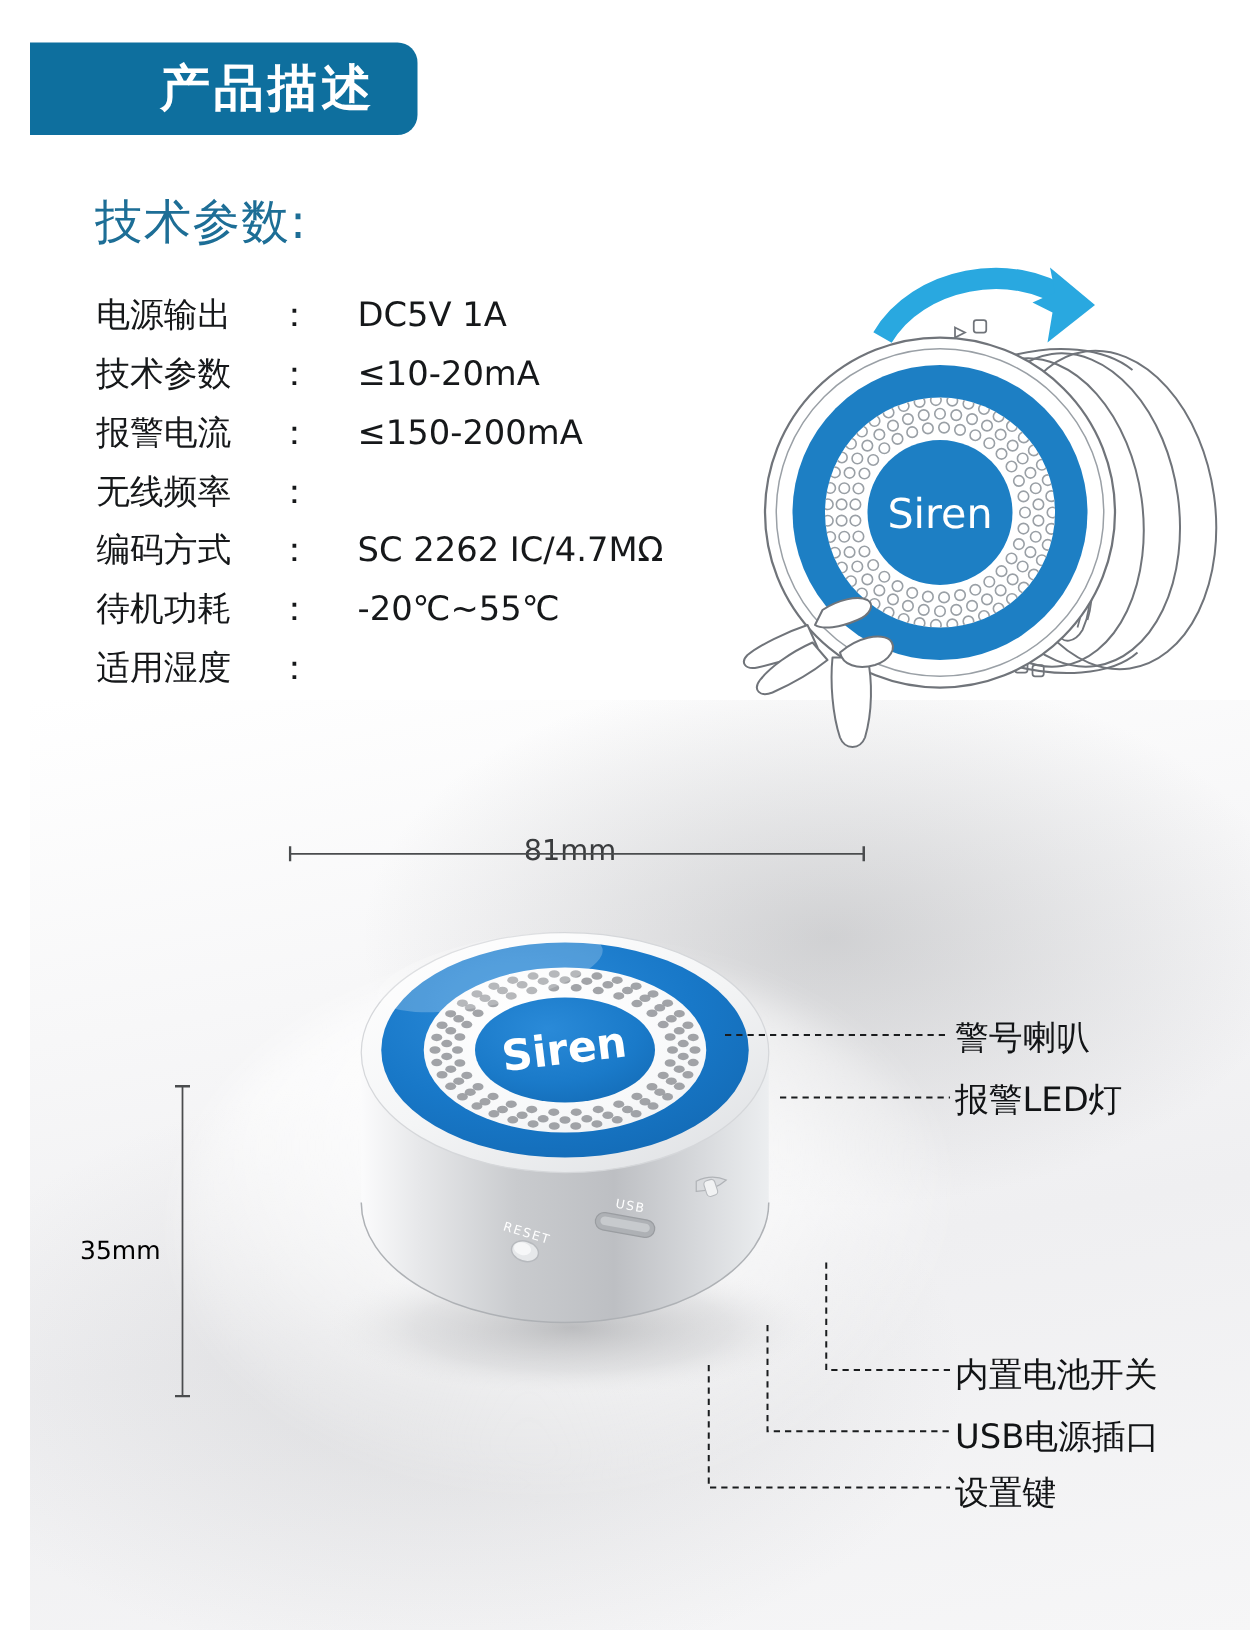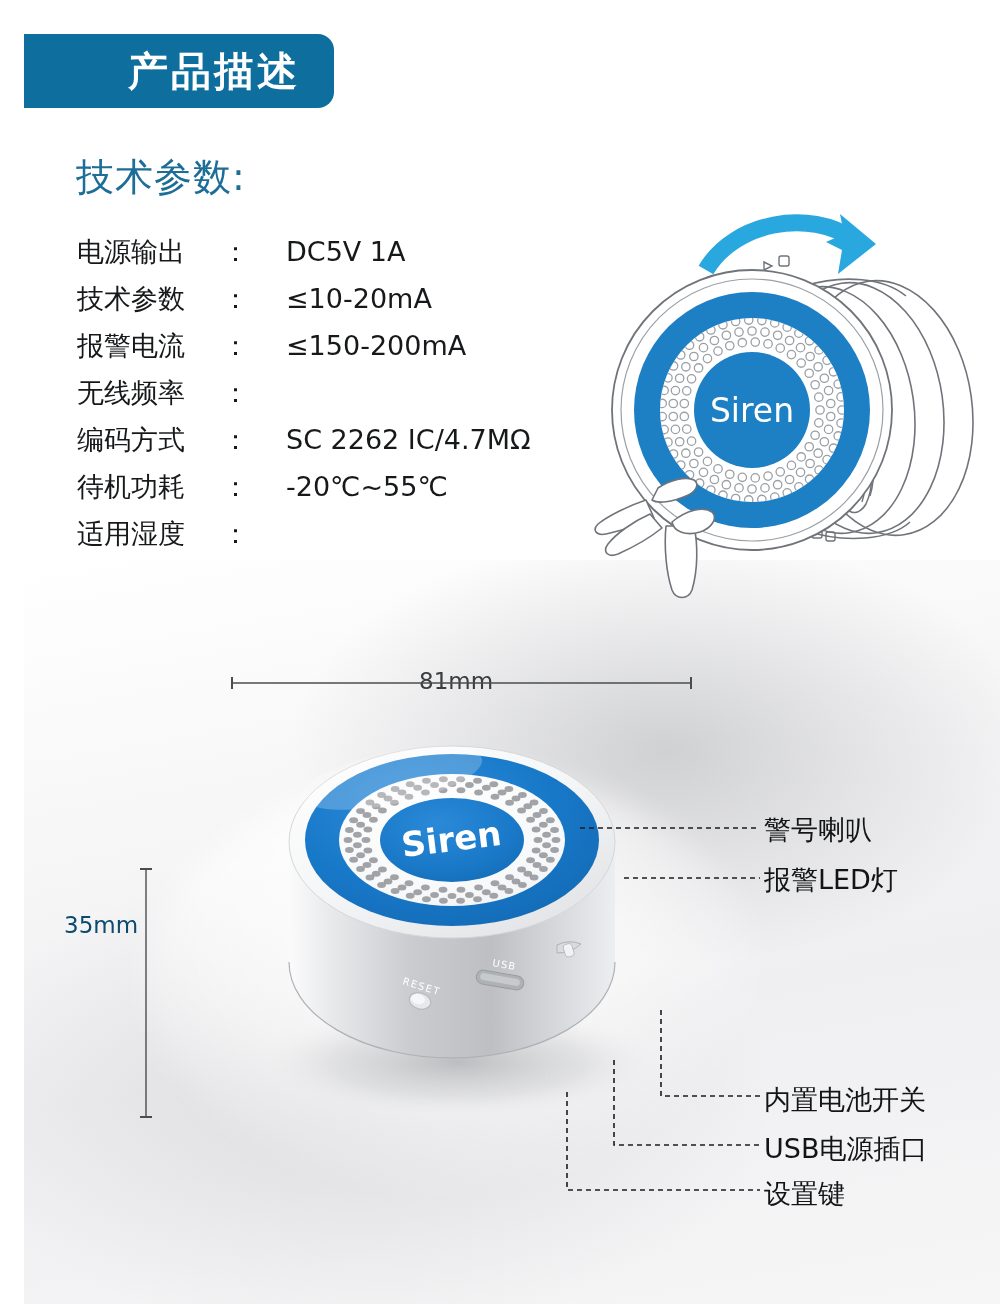--- a/index.html
+++ b/index.html
@@ -113,23 +113,23 @@
   .dim-w-line {
     position: absolute;
     left: 207px;
     top: 676px;
     width: 461px;
     height: 14px;
   }
   .dim-h-label {
     position: absolute;
     left: 40px;
-    top: 912px;
-    font-size: 23px;
-    color: #0c4a6e;
+    top: 988px;
+    font-size: 20px;
+    color: #000000;
   }
   .dim-h-line {
     position: absolute;
     left: 114px;
     top: 868px;
     width: 16px;
     height: 250px;
   }
 
   

